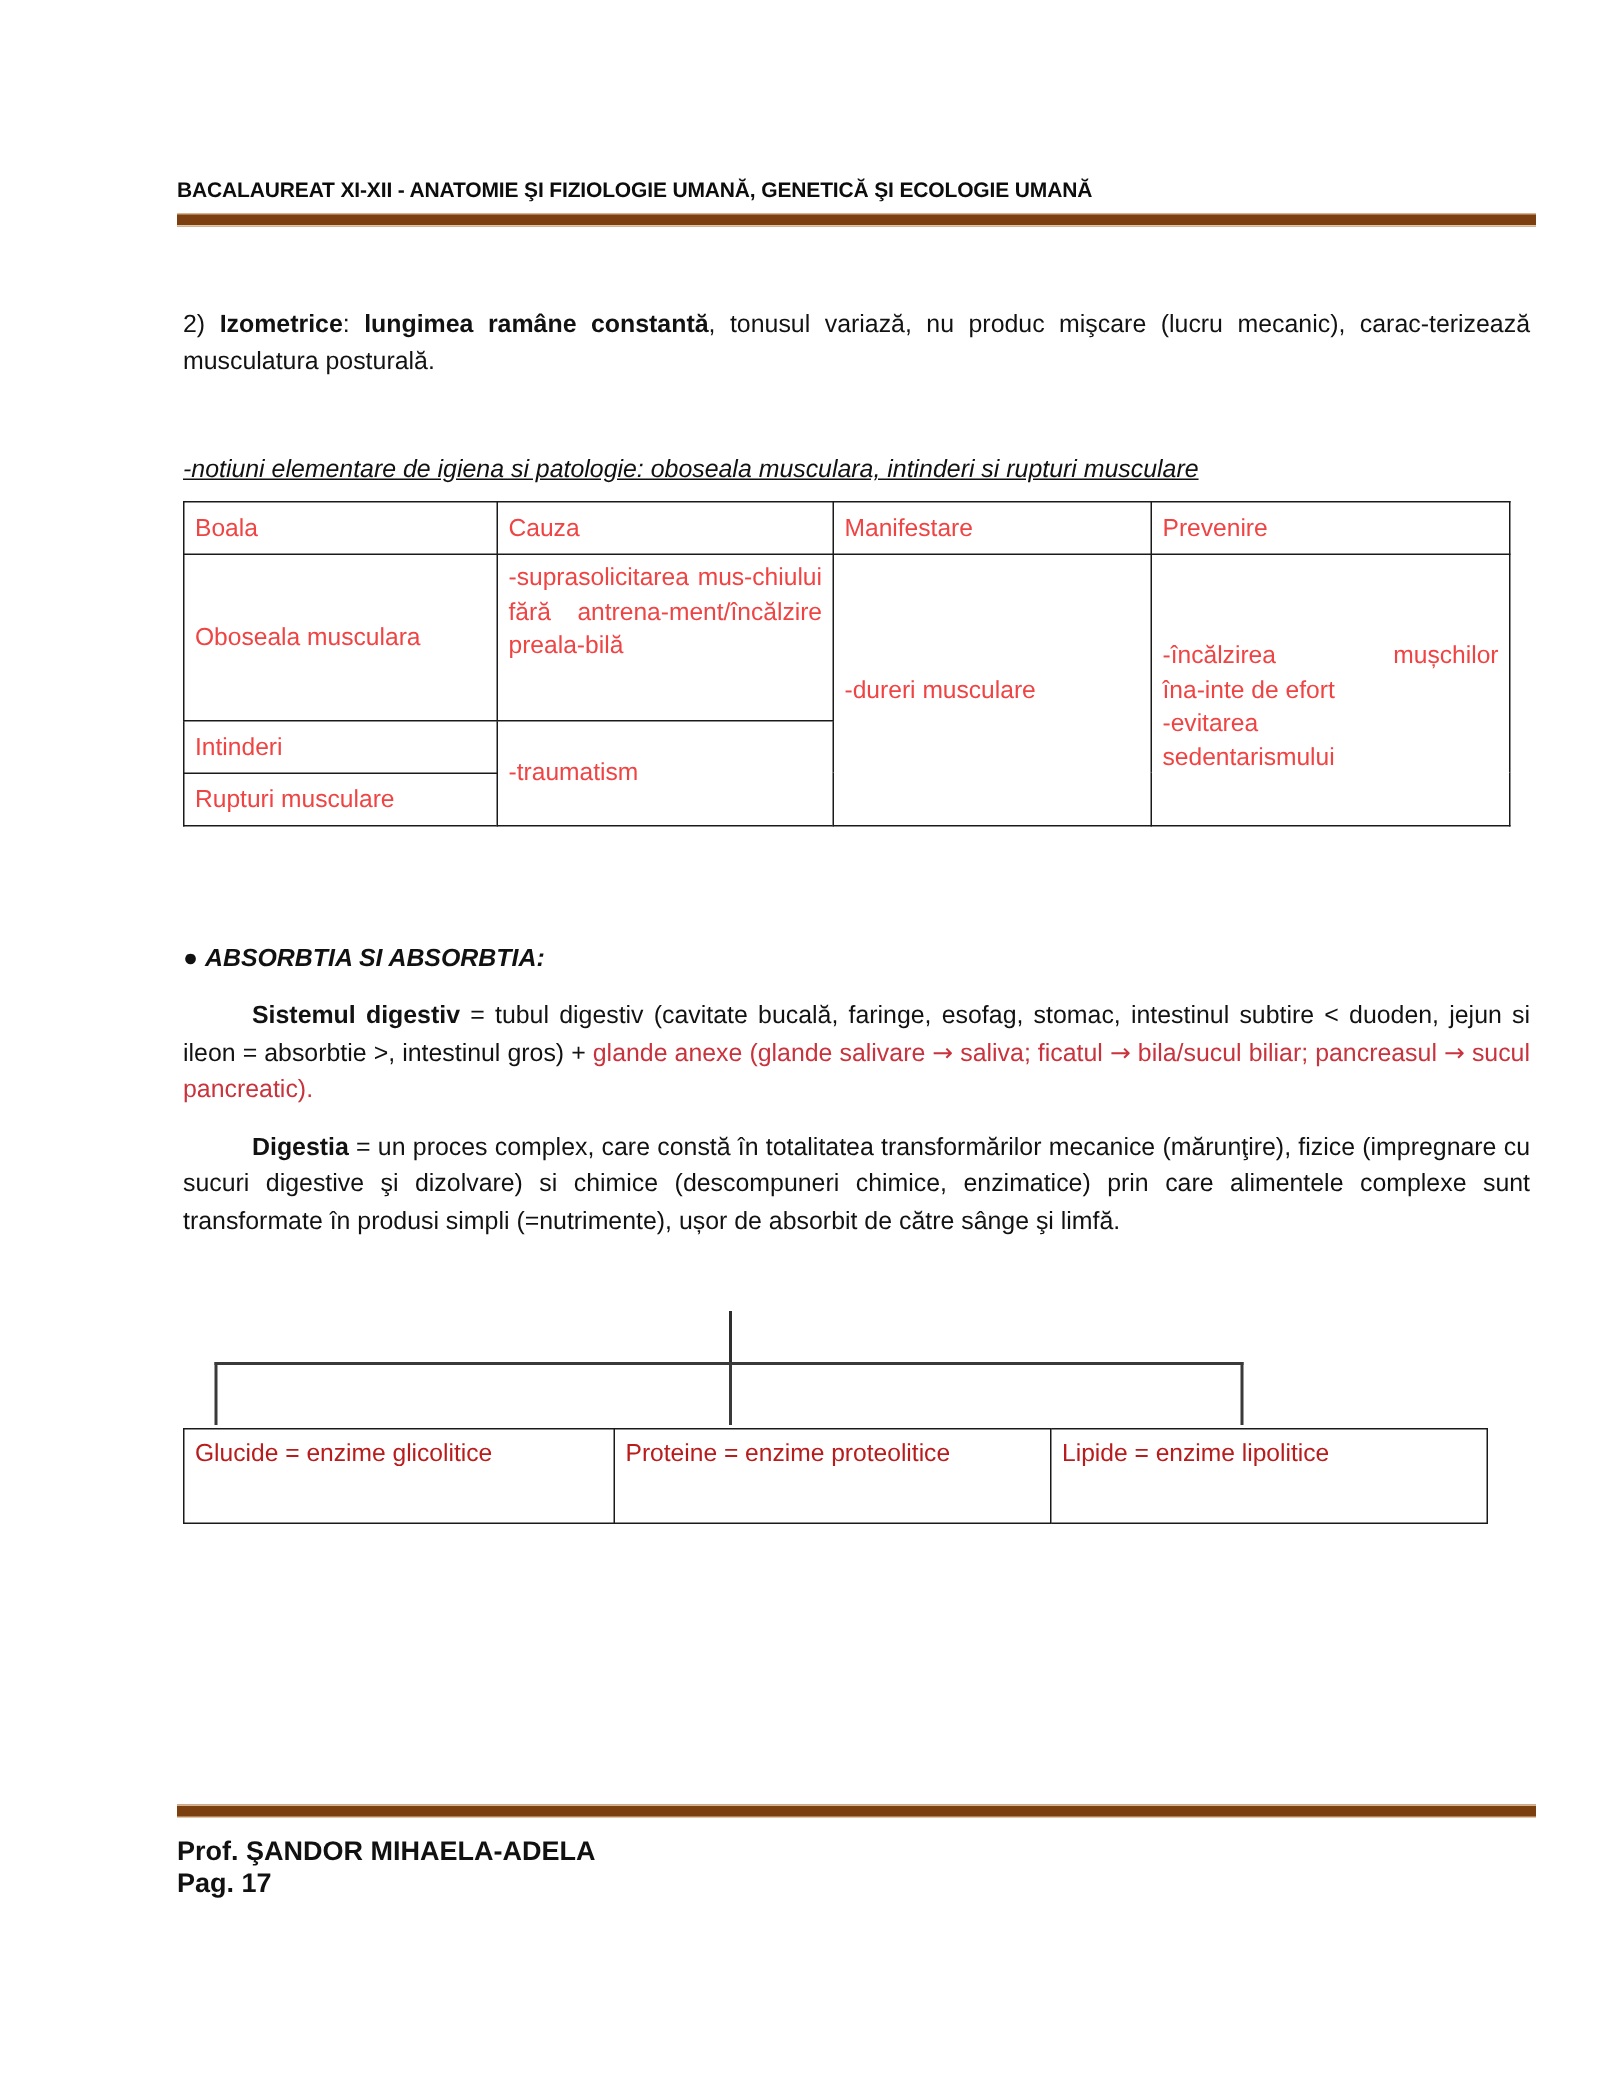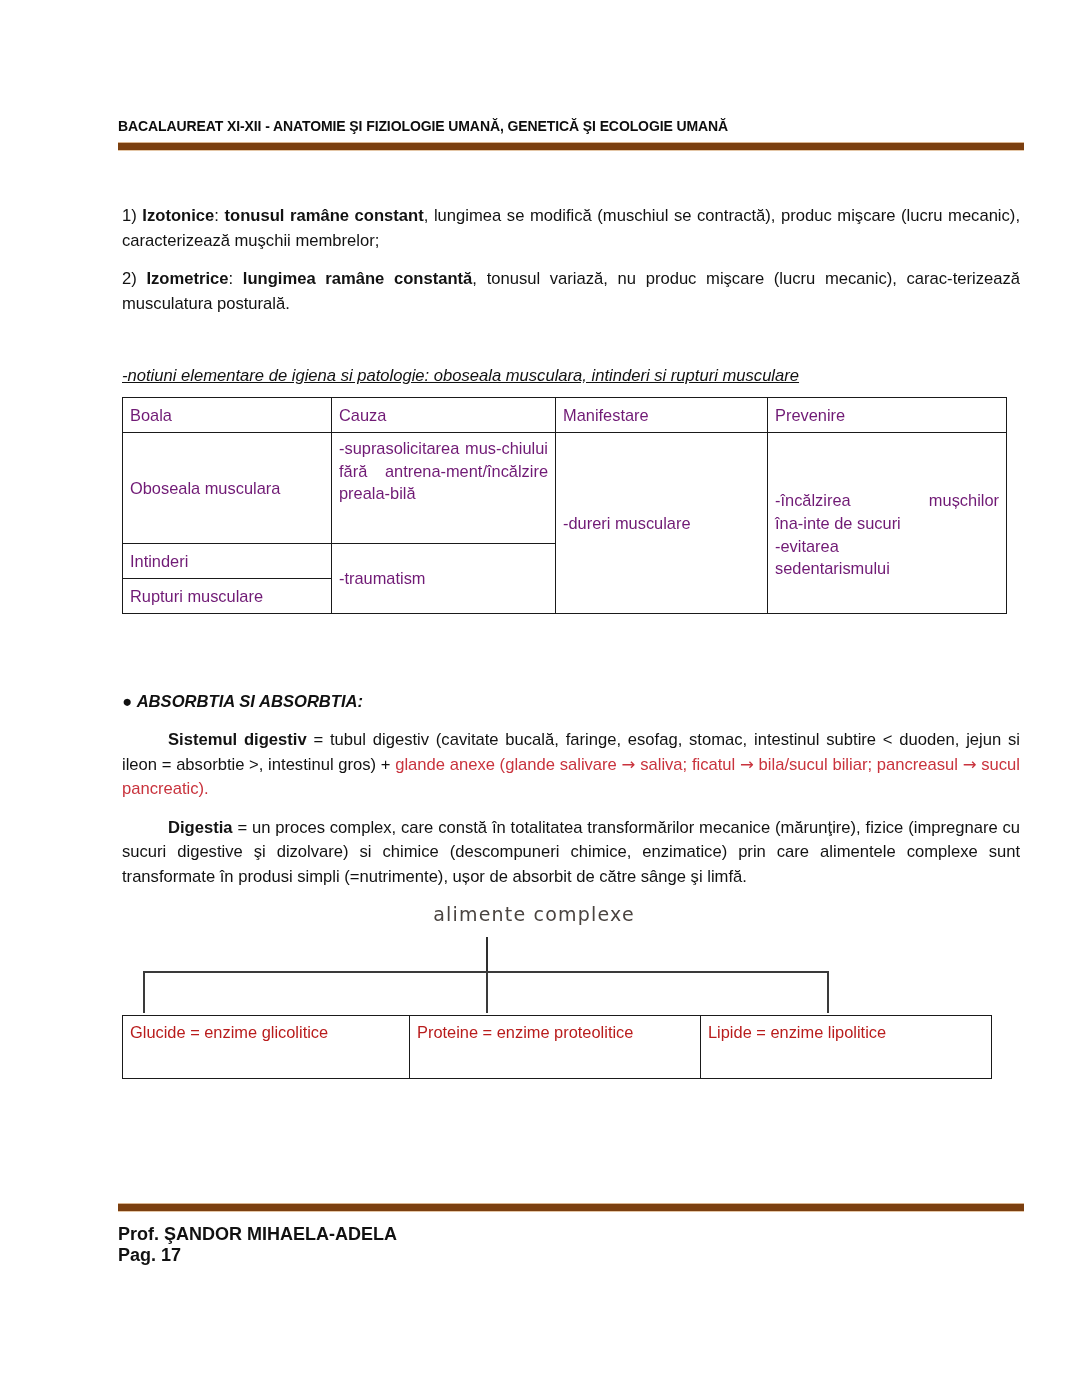--- a/index.html
+++ b/index.html
@@ -79,21 +79,21 @@
     width: 824px;
     table-layout: fixed;
     margin-top: 8px;
   }
   table.t1 td {
     border: 1.4px solid #1a1a1a;
     font-size: 16.4px;
     line-height: 1.38;
     padding: 4px 7px;
     vertical-align: middle;
-    color: #701a75;
+    color: #ef4444;
   }
   td.c-boala   { width: 194px; }
   td.c-cauza   { width: 209px; }
   td.c-manif   { width: 197px; }
   td.c-prev    { width: 224px; }
   td.just { text-align: justify; text-align-last: left; hyphens: manual; }
   td.hdrcell { height: 26px; vertical-align: middle; }
   td.rowmid  { height: 26px; }
 
   
@@ -203,21 +203,20 @@
 
 <div class="page">
 
   <div class="doc-header">
     <div class="title">BACALAUREAT XI-XII -  ANATOMIE ŞI FIZIOLOGIE UMANĂ, GENETICĂ ŞI ECOLOGIE UMANĂ</div>
     <div class="rule"></div>
   </div>
 
   <div class="content">
 
-    <p class="para"><span>1) </span><b>Izotonice</b><span>: </span><b>tonusul ramâne constant</b><span>, lungimea se modifică (muschiul se contractă), produc mişcare (lucru mecanic), caracterizează muşchii membrelor;</span></p>
 
     <p class="para"><span>2) </span><b>Izometrice</b><span>: </span><b>lungimea ramâne constantă</b><span>, tonusul variază, nu produc mişcare (lucru mecanic), carac-terizează musculatura posturală.</span></p>
 
     <div class="spacer-md"></div>
 
     <div>
       <span class="ital-underline">-notiuni elementare de igiena si patologie: oboseala musculara, intinderi si rupturi musculare</span>
     </div>
 
     <table class="t1">
@@ -230,21 +229,21 @@
         </tr>
         <tr>
           <td class="c-boala" style="height:102px;">Oboseala musculara</td>
           <td class="c-cauza just" style="vertical-align:top;">-suprasolicitarea mus-chiului fără antrena-ment/încălzire preala-bilă</td>
           <td class="c-manif" rowspan="3">-dureri musculare</td>
           <td class="c-prev" rowspan="3" style="vertical-align:middle;">
             <div style="display:flex;justify-content:space-between;margin-top:23px;">
                 <span>-încălzirea</span>
                 <span>mușchilor</span>
               </div>
-            <div>îna-inte de sucuri</div>
+            <div>îna-inte de efort</div>
             <div>-evitarea</div>
             <div>sedentarismului</div>
           </td>
         </tr>
         <tr>
           <td class="c-boala rowmid">Intinderi</td>
           <td class="c-cauza" rowspan="2">-traumatism</td>
         </tr>
         <tr>
           <td class="c-boala rowmid">Rupturi musculare</td>
@@ -256,21 +255,20 @@
 
 
     <div class="h-bullet"><span class="dot">● </span><span>ABSORBTIA SI ABSORBTIA:</span></div>
 
 
     <p class="para indent"><b>Sistemul digestiv</b><span> = tubul digestiv (cavitate bucală, faringe, esofag, stomac, intestinul subtire &lt; duoden, jejun si ileon = absorbtie &gt;, intestinul gros) + </span><span class="red">glande anexe (glande salivare </span><span class="red arrow">→</span><span class="red"> saliva; ficatul </span><span class="red arrow">→</span><span class="red"> bila/sucul biliar; pancreasul </span><span class="red arrow">→</span><span class="red"> sucul pancreatic).</span></p>
 
     <p class="para indent"><b>Digestia</b><span> = un proces complex, care constă în totalitatea transformărilor mecanice (mărunţire), fizice (impregnare cu sucuri digestive şi dizolvare) si chimice (descompuneri chimice, enzimatice) prin care alimentele complexe sunt transformate în produsi simpli (=nutrimente), ușor de absorbit de către sânge şi limfă.</span></p>
 
     <div class="diagram">
-      <div class="dia-label">alimente complexe</div>
       <div class="stem-top"></div>
       <div class="brace-h"></div>
       <div class="brace-v left"></div>
       <div class="brace-v mid"></div>
       <div class="brace-v right"></div>
 
       <table class="t2">
         <tbody>
           <tr>
             <td class="d1">Glucide = enzime glicolitice</td>

